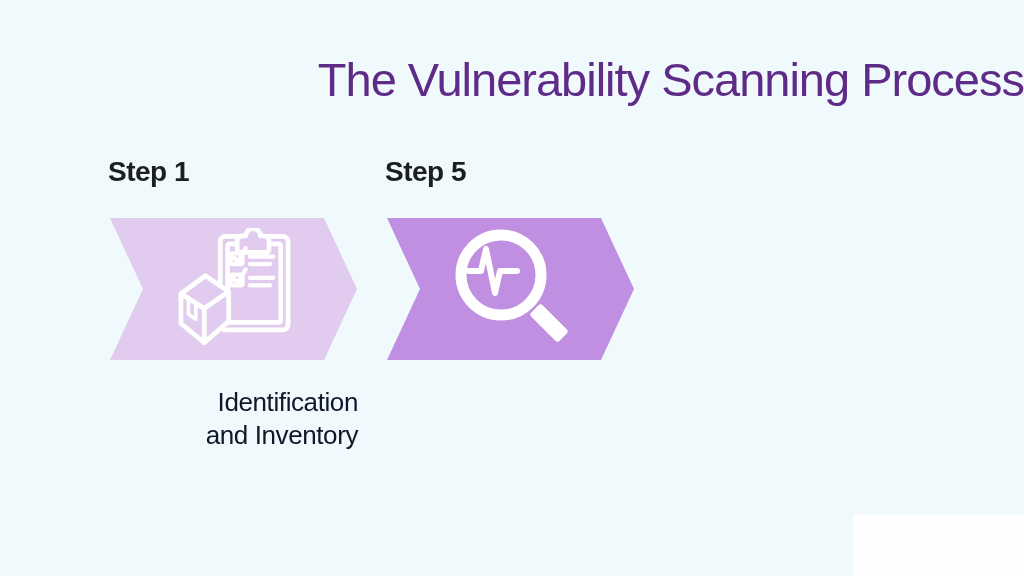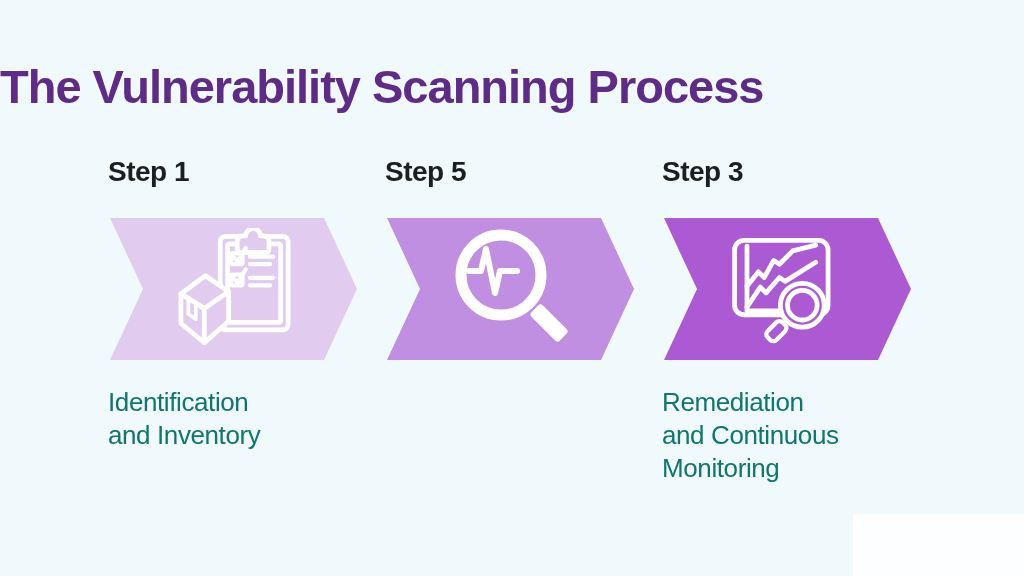--- a/index.html
+++ b/index.html
@@ -5,30 +5,30 @@
   html,body{margin:0;padding:0;}
   #canvas{
     position:relative;
     width:1024px;height:576px;
     background:#f0f9fb;
     overflow:hidden;
     font-family:"Liberation Sans","DejaVu Sans",sans-serif;
   }
   .title{
     position:absolute;
-    left:0;right:0;top:59px;
-    text-align:left;
+    left:0;right:0;top:52px;
+    text-align:right;
     font-size:47px;
     line-height:56px;
-    font-weight:700;
+    font-weight:400;
     letter-spacing:-1px;
     color:#5f2b88;
   }
   .step{position:absolute;top:0;width:260px;height:576px;}
-  .step-1{left:108px;}
+  .step-1{left:108px;text-align:right;}
   .step-2{left:385px;}
   .step-3{left:662px;}
   .step-header{
     position:absolute;
     top:155px;left:0;
     font-size:28px;
     line-height:34px;
     font-weight:700;
     letter-spacing:-0.5px;
     color:#1d1e21;
@@ -41,21 +41,21 @@
     display:flex;align-items:center;justify-content:center;
   }
   .arrow svg{display:block;}
   .caption{
     position:absolute;
     top:386px;left:0;
     width:250px;
     font-size:26px;
     line-height:33px;
     letter-spacing:-0.4px;
-    color:#0f766e;
+    color:#0f172a;
     white-space:pre-line;
   }
   .watermark{
     position:absolute;
     left:853px;top:514px;
     width:171px;height:62px;
     background:#fdfeff;
   }
 </style>
 </head>
@@ -103,38 +103,16 @@
       <span>
         <svg width="120" height="120" viewBox="0 0 120 120" fill="none">
           <circle cx="50" cy="46" r="40" stroke="#ffffff" stroke-width="11"></circle>
           <polyline points="18,42 30,42 35,20 44,64 49,42 66,42" stroke="#ffffff" stroke-width="6" stroke-linecap="round" stroke-linejoin="round"></polyline>
           <rect x="90" y="74" width="16" height="40" rx="3" fill="#ffffff" transform="rotate(-45 98 94)"></rect>
         </svg>
       </span>
     </div>
   </div>
 
-  <div class="step step-3">
-    <div class="step-header">Step 3</div>
-    <div class="arrow" style="background-color: rgb(171, 90, 211);">
-      <span>
-        <svg width="124" height="124" viewBox="0 0 130 130" fill="none" stroke="#ffffff" stroke-width="5" stroke-linecap="round" stroke-linejoin="round">
-
-          <rect x="9" y="14" width="98" height="78" rx="10"></rect>
-          <path d="M22,20 L22,88 L64,88"></path>
-
-          <path d="M22,62 L34,47 L40,53 L50,35 L56,39 L70,25 L94,19"></path>
-          <path d="M22,84 L36,63 L42,69 L56,53 L62,57 L94,37"></path>
-
-          <circle cx="80" cy="82" r="23" fill="#ab5ad3"></circle>
-          <circle cx="80" cy="82" r="15.5"></circle>
-          <rect x="46.3" y="98.2" width="13" height="22" rx="4.5" stroke-width="4.5" transform="rotate(45 52.8 109.2)"></rect>
-        </svg>
-      </span>
-    </div>
-    <div class="caption">Remediation
-and Continuous
-Monitoring</div>
-  </div>
 
   <div class="watermark"></div>
 
 </div>
 
 </body></html>

